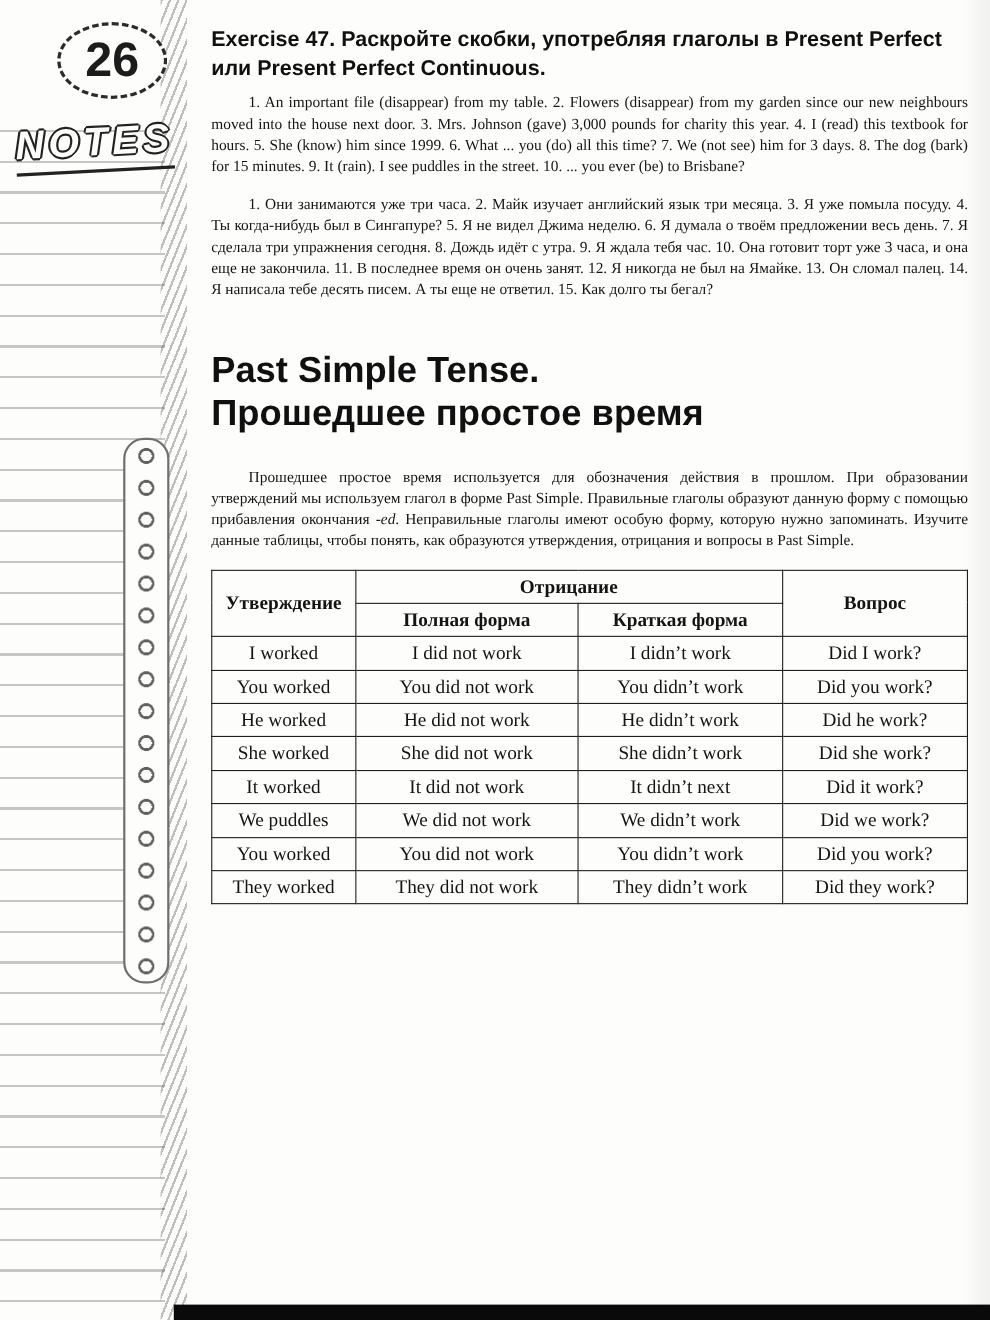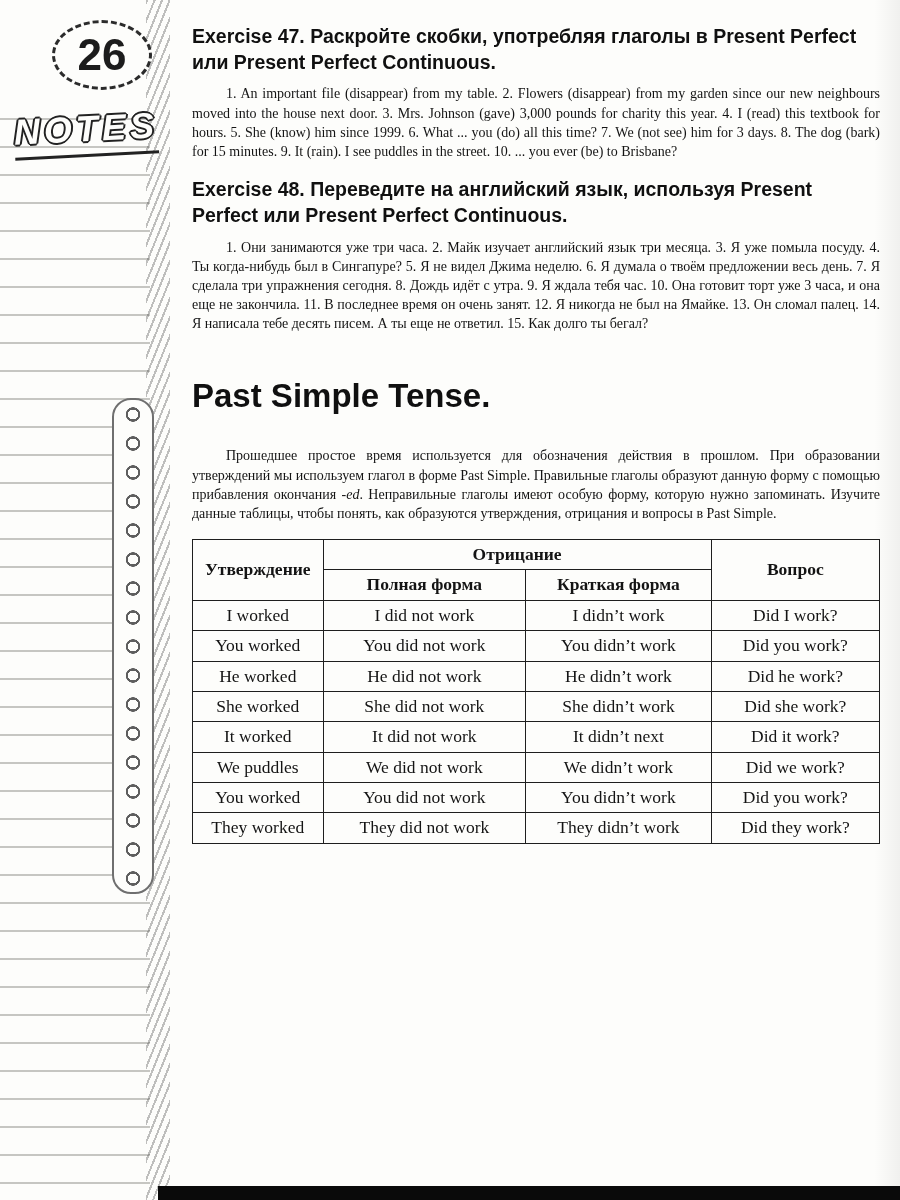--- a/index.html
+++ b/index.html
@@ -114,26 +114,26 @@
 </div>
 
 <div class="content">
 
   <div class="ex-block">
     <h2 class="ex-title">Exercise 47. Раскройте скобки, употребляя глаголы в Present Perfect или Present Perfect Continuous.</h2>
     <p class="body-text">1. An important file (disappear) from my table. 2. Flowers (disappear) from my garden since our new neighbours moved into the house next door. 3. Mrs. Johnson (gave) 3,000 pounds for charity this year. 4. I (read) this textbook for hours. 5. She (know) him since 1999. 6. What ... you (do) all this time? 7. We (not see) him for 3 days. 8. The dog (bark) for 15 minutes. 9. It (rain). I see puddles in the street. 10. ... you ever (be) to Brisbane?</p>
   </div>
 
   <div class="ex-block">
-    <h2 class="ex-title">Exercise 48. Переведите на английский язык, используя Present Perfect или Present Perfect Continuous.</h2>
     <p class="body-text">1. Они занимаются уже три часа. 2. Майк изучает английский язык три месяца. 3. Я уже помыла посуду. 4. Ты когда-нибудь был в Сингапуре? 5. Я не видел Джима неделю. 6. Я думала о твоём предложении весь день. 7. Я сделала три упражнения сегодня. 8. Дождь идёт с утра. 9. Я ждала тебя час. 10. Она готовит торт уже 3 часа, и она еще не закончила. 11. В последнее время он очень занят. 12. Я никогда не был на Ямайке. 13. Он сломал палец. 14. Я написала тебе десять писем. А ты еще не ответил. 15. Как долго ты бегал?</p>
   </div>
 
   <h1 class="section-title">
     <span>Past Simple Tense.</span><br>
+    <span>Прошедшее простое время</span>
   </h1>
 
   <p class="body-text"><span>Прошедшее простое время используется для обозначения действия в прошлом. При образовании утверждений мы используем глагол в форме Past Simple. Правильные глаголы образуют данную форму с помощью прибавления окончания </span><span class="italic">-ed</span><span>. Неправильные глаголы имеют особую форму, которую нужно запоминать. Изучите данные таблицы, чтобы понять, как образуются утверждения, отрицания и вопросы в Past Simple.</span></p>
 
   <table class="grammar">
     <colgroup>
       <col style="width:19%">
       <col style="width:29.5%">
       <col style="width:27%">
       <col style="width:24.5%">

